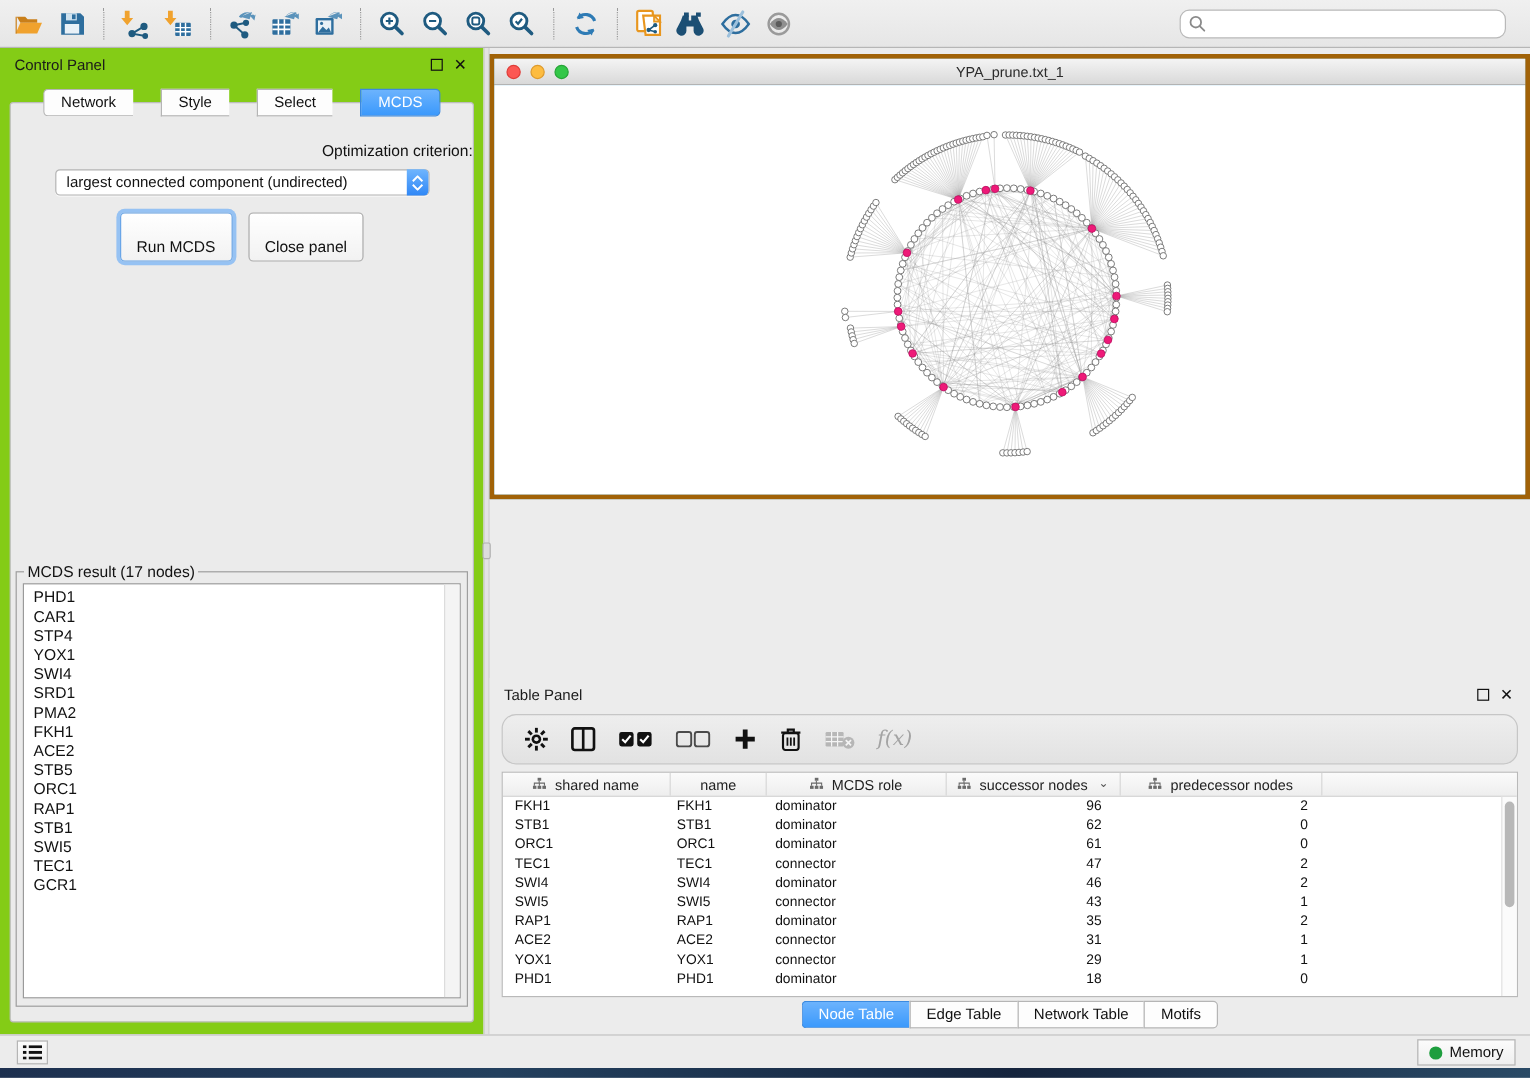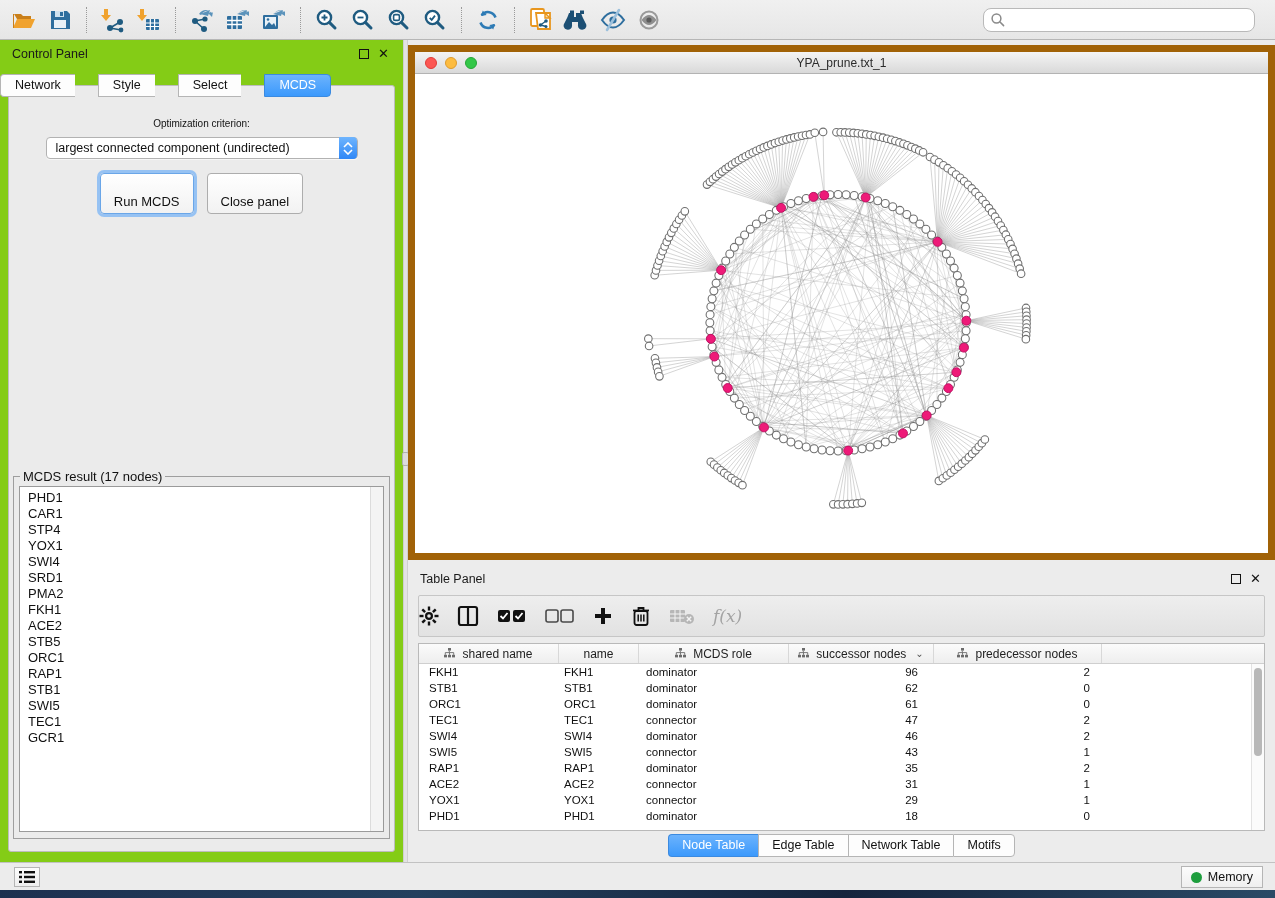--- a/index.html
+++ b/index.html
@@ -21,30 +21,30 @@
   .search-glyph { position:absolute; left:7px; top:4px; }
 
   
   .cpanel { position:absolute; left:0; top:40px; width:403px; height:822px; background:#84cc16; }
   .panel-titlebar { position:absolute; left:0; top:0; right:0; height:28px; display:flex; align-items:center; }
   .panel-title { font-size:12.5px; color:#1a1a1a; padding-left:12px; }
   .panel-wicons { margin-left:auto; display:flex; gap:9px; padding-right:14px; align-items:center; }
   .w-float { width:10px; height:10px; border:1.6px solid #111; background:transparent; cursor:pointer; }
   .w-close { font-size:13px; font-weight:bold; color:#111; line-height:10px; cursor:pointer; }
 
-  .cp-tabs { position:absolute; top:34px; left:0; right:0; display:flex; z-index:2;gap:23px; }
+  .cp-tabs { position:absolute; top:34px; left:0; right:0; display:flex; justify-content:center; z-index:2;gap:23px; }
   .cp-tab { font-size:12.5px; padding:3px 14px 4px; background:#fdfdfd; border:1px solid #b5b5b5;
     border-right:none; color:#111; cursor:pointer; }
   .cp-tab:first-child { border-radius:4px 0 0 4px; }
   .cp-tab:last-child { border-right:1px solid #b5b5b5; border-radius:0 4px 4px 0; }
   .cp-tab.active { background:linear-gradient(#6cb3fd,#3b99fc); color:#fff; border-color:#3b8ae0; }
 
   .cp-body { position:absolute; left:8px; right:8px; top:45px; height:767px;
     background:#ebebeb; border:1px solid #bdbdbd; border-radius:3px; }
-  .opt-label { text-align:center; margin-top:32px; font-size:10px; color:#111; }
+  .opt-label { text-align:right; margin-top:32px; font-size:13px; color:#111; }
   .dropdown { position:relative; width:312px; height:22px; margin:8px auto 0; background:#fff;
     border:1px solid #b2b2b2; border-radius:4px; font-size:12.5px; color:#111;
     display:flex; align-items:center; padding-left:9px; cursor:pointer;
     box-shadow:0 1px 0 rgba(255,255,255,.6); }
   .dd-stepper { position:absolute; right:0; top:-1px; width:18px; height:22px; border-radius:0 4px 4px 0;
     background:linear-gradient(#6fb5fe,#2f87f6); display:flex; flex-direction:column;
     align-items:center; justify-content:center; gap:1px; }
   .btn-row { display:flex; justify-content:center; gap:13px; margin-top:14px; }
   .pbtn { font-size:13px; color:#111; background:linear-gradient(#ffffff,#f2f2f2);
     border:1px solid #adadad; border-radius:4px; padding:20px 13px 4px; cursor:pointer; }
@@ -60,36 +60,36 @@
   .mcds-scroll { position:absolute; right:0; top:0; bottom:0; width:13px; background:#f4f4f4;
     border-left:1px solid #dcdcdc; }
 
   
   .vsplit { position:absolute; left:403px; top:40px; width:5px; height:822px; background:#e3e3e3;
     border-left:1px solid #cfcfcf; border-right:1px solid #cfcfcf; cursor:col-resize; }
   .vsplit-handle { position:absolute; left:-2px; top:412px; width:7px; height:14px; background:#dcdcdc;
     border:1px solid #b0b0b0; border-radius:2px; }
 
   
-  .netwin { position:absolute; left:408px; top:45px; width:867px; height:515px;
-    border:7px solid #a16207; background:#7dd3fc; }
+  .netwin { position:absolute; left:408px; top:45px; width:867px; height:371px;
+    border:4px solid #a16207; background:#7dd3fc; }
   .net-titlebar { position:absolute; left:0; top:0; right:0; height:22px;
     background:linear-gradient(#f4f4f4,#d9d9d9); border-bottom:1px solid #b3b3b3;
     display:flex; align-items:center; }
   .tlights { display:flex; gap:8px; padding-left:10px; position:absolute; }
   .tlight { width:12px; height:12px; border-radius:50%; cursor:pointer; }
   .net-title { width:100%; text-align:center; font-size:12px; color:#2b2b2b; }
   .net-canvas { position:absolute; left:0; top:22px; right:0; bottom:0; background:#fff; cursor:default; }
   .net-canvas svg { width:100%; height:100%; display:block; }
 
   
   .tpanel { position:absolute; left:408px; top:565px; width:867px; height:297px; background:#ececec; }
   .tp-toolbar { position:absolute; left:10px; right:10px; top:30px; height:42px;
-    background:linear-gradient(#eeeeee,#e2e2e2); border:1px solid #c6c6c6; border-radius:2px;
-    display:flex; align-items:center; gap:18px; }
+    background:linear-gradient(#eeeeee,#e2e2e2); border:1px solid #c6c6c6; border-radius:12px;
+    display:flex; align-items:center; gap:18px; padding-left:18px; }
   .tp-icon { display:flex; align-items:center; justify-content:center; cursor:pointer; }
   .fx-label { font-family:"DejaVu Serif","Liberation Serif",serif; font-style:italic;
     font-size:17px; color:#a3a3a3; cursor:default; }
 
   .dtable { position:absolute; left:10px; right:10px; top:78px; height:188px; background:#fff;
     border:1px solid #b9b9b9; overflow:hidden; }
   .thead { display:flex; height:20px; background:linear-gradient(#fbfbfb,#eeeeee);
     border-bottom:1px solid #cfcfcf; }
   .th { display:flex; align-items:center; justify-content:center; gap:7px; font-size:12px; color:#222;
     border-right:1px solid #d8d8d8; position:relative; cursor:pointer; flex:0 0 auto; }

